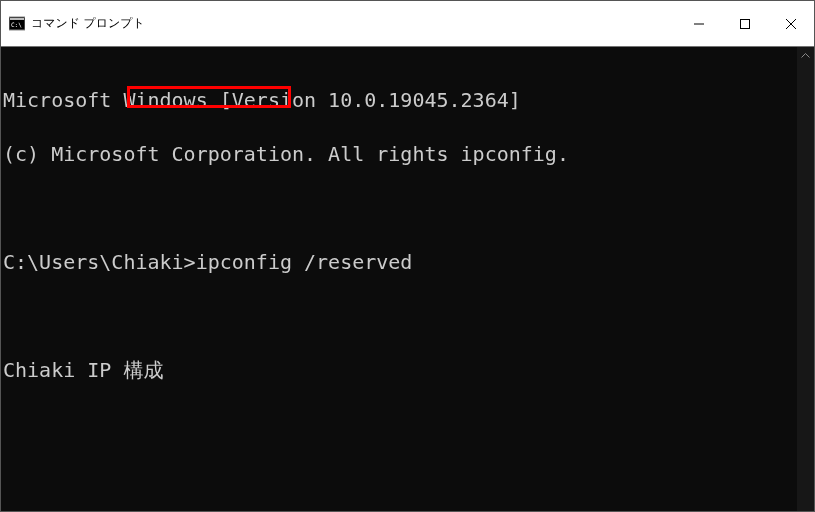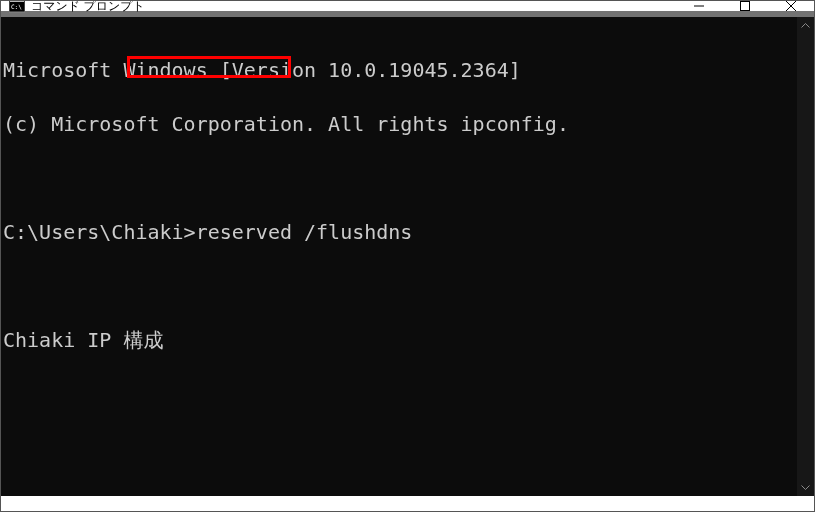--- a/index.html
+++ b/index.html
@@ -9,25 +9,25 @@
   }
   body {
     width: 815px;
     height: 512px;
     background: #fff;
     font-family: "MS Gothic", "Meiryo", monospace;
     overflow: hidden;
     border: 1px solid #555;
   }
   .titlebar {
-    height: 16px;
+    height: 46px;
     background: #ffffff;
     display: flex;
     align-items: center;
-    border-bottom: 6px solid #737373;
+    border-bottom: 1px solid #737373;
   }
   .titlebar-icon {
     width: 16px;
     height: 16px;
     margin-left: 8px;
     margin-right: 6px;
     display: flex;
     align-items: center;
     justify-content: center;
   }
@@ -132,21 +132,21 @@
         </svg>
     </div>
   </div>
 </div>
 
 <div class="terminal-wrap">
   <div class="terminal">
     <div class="line">Microsoft Windows [Version 10.0.19045.2364]</div>
     <div class="line">(c) Microsoft Corporation. All rights ipconfig.</div>
     <div class="line"></div>
-    <div class="line"><span>C:\Users\Chiaki&gt;</span><span>reserved /flushdns</span></div>
+    <div class="line"><span>C:\Users\Chiaki&gt;</span><span>ipconfig /reserved</span></div>
     <div class="line"></div>
     <div class="line">Chiaki IP 構成</div>
     <div class="line"></div>
     <div class="line"></div>
     
   </div>
 
   <div class="highlight-box" style="left: 126px; top: 39px; width: 164px; height: 22px;"></div>
 
   <div class="scrollbar">

